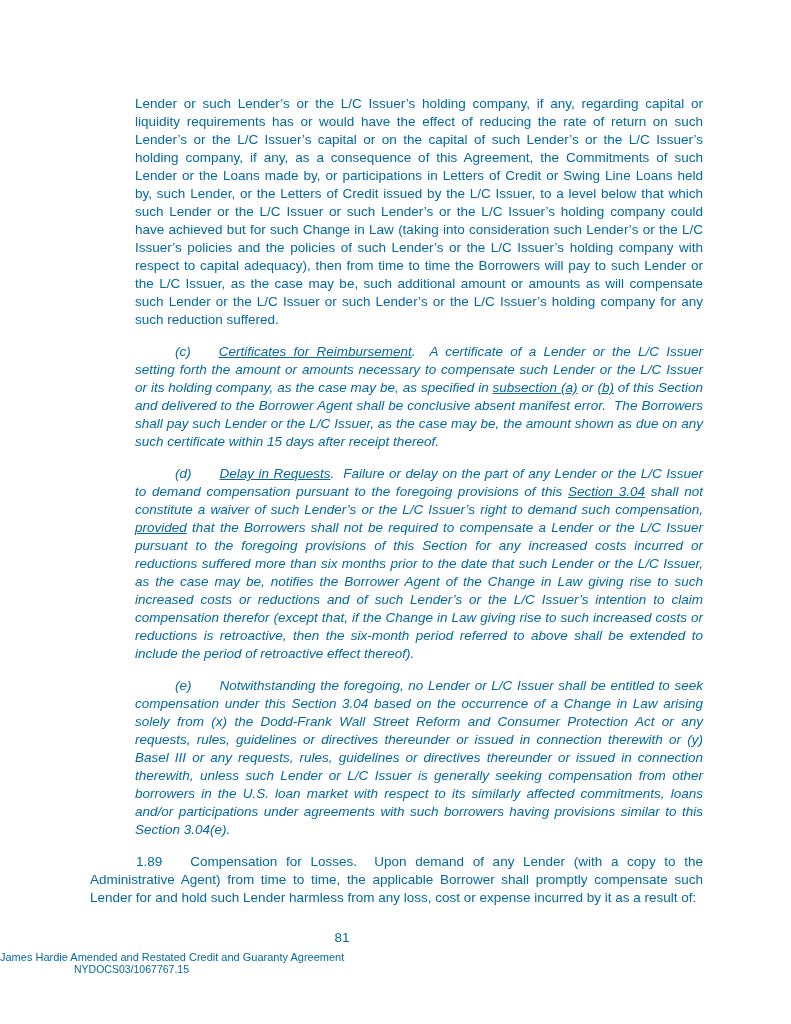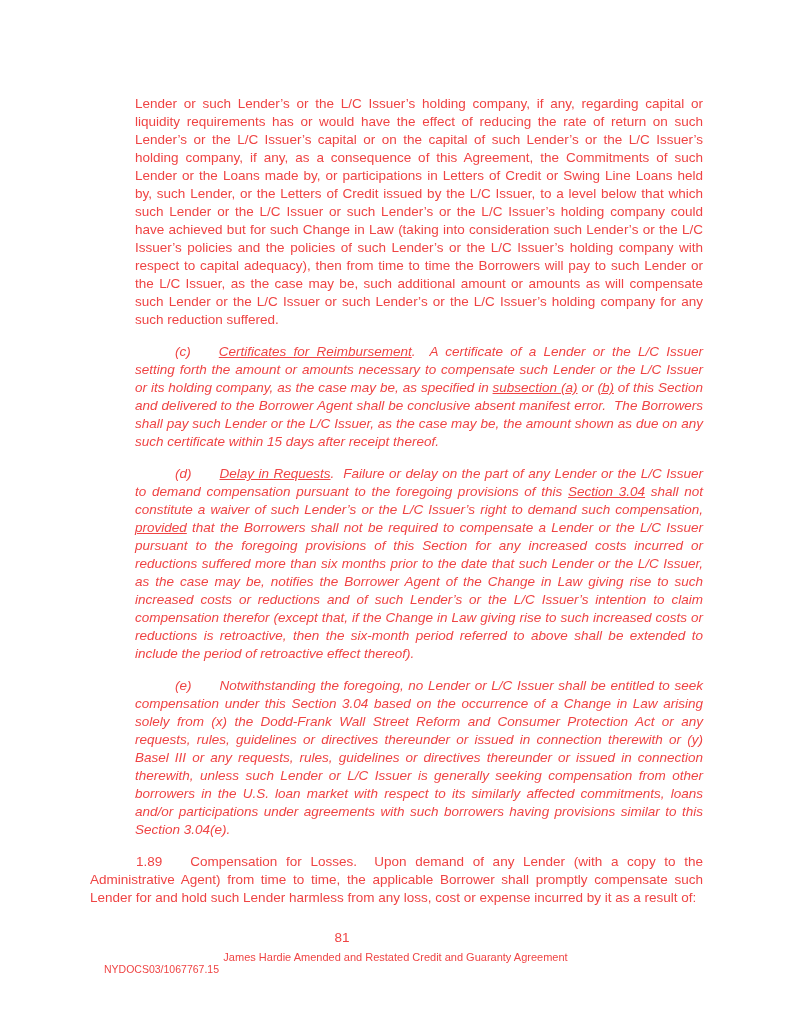--- a/index.html
+++ b/index.html
@@ -7,21 +7,21 @@
     padding: 0;
     background: #ffffff;
   }
   .page {
     position: relative;
     width: 791px;
     height: 1024px;
     background: #ffffff;
     overflow: hidden;
     font-family: "Liberation Sans", "DejaVu Sans", sans-serif;
-    color: #ef4444;
+    color: #0369a1;
   }
   .content {
     position: absolute;
     left: 90px;
     top: 95px;
     width: 613px;
   }
   .para {
     margin: 0 0 14px 0;
     font-size: 13.5px;
@@ -54,28 +54,27 @@
     width: 684px;
     text-align: center;
     font-size: 13.5px;
     line-height: 18px;
   }
   .footer-title {
     position: absolute;
     top: 950px;
     left: 0;
     width: 791px;
-    text-align: center;
     font-size: 11px;
     line-height: 14px;
   }
   .footer-docid {
     position: absolute;
     top: 962px;
-    left: 104px;
+    left: 74px;
     font-size: 10.5px;
     line-height: 14px;
   }
 </style>
 </head>
 <body>
 
 <div class="page">
   <div class="content">
     <p class="para indented"><span>Lender or such Lender’s or the L/C Issuer’s holding company, if any, regarding capital or liquidity requirements has or would have the effect of reducing the rate of return on such Lender’s or the L/C Issuer’s capital or on the capital of such Lender’s or the L/C Issuer’s holding company, if any, as a consequence of this Agreement, the Commitments of such Lender or the Loans made by, or participations in Letters of Credit or Swing Line Loans held by, such Lender, or the Letters of Credit issued by the L/C Issuer, to a level below that which such Lender or the L/C Issuer or such Lender’s or the L/C Issuer’s holding company could have achieved but for such Change in Law (taking into consideration such Lender’s or the L/C Issuer’s policies and the policies of such Lender’s or the L/C Issuer’s holding company with respect to capital adequacy), then from time to time the Borrowers will pay to such Lender or the L/C Issuer, as the case may be, such additional amount or amounts as will compensate such Lender or the L/C Issuer or such Lender’s or the L/C Issuer’s holding company for any such reduction suffered.</span></p>

